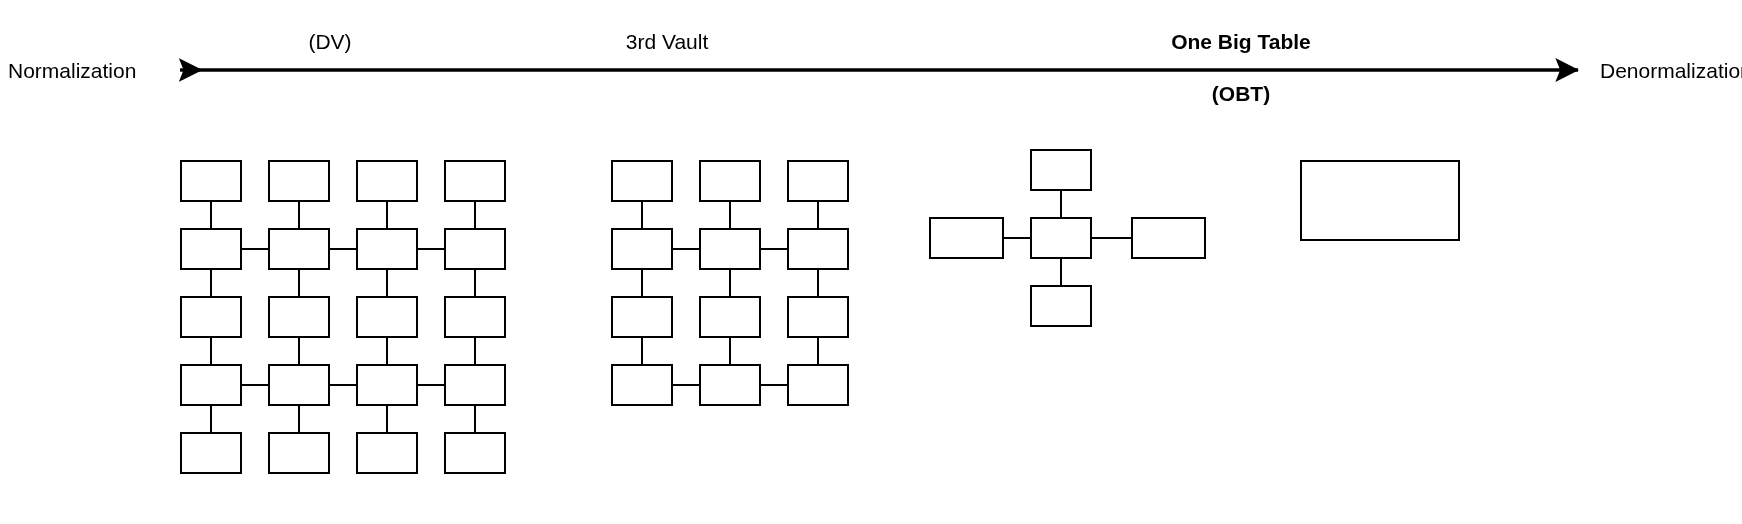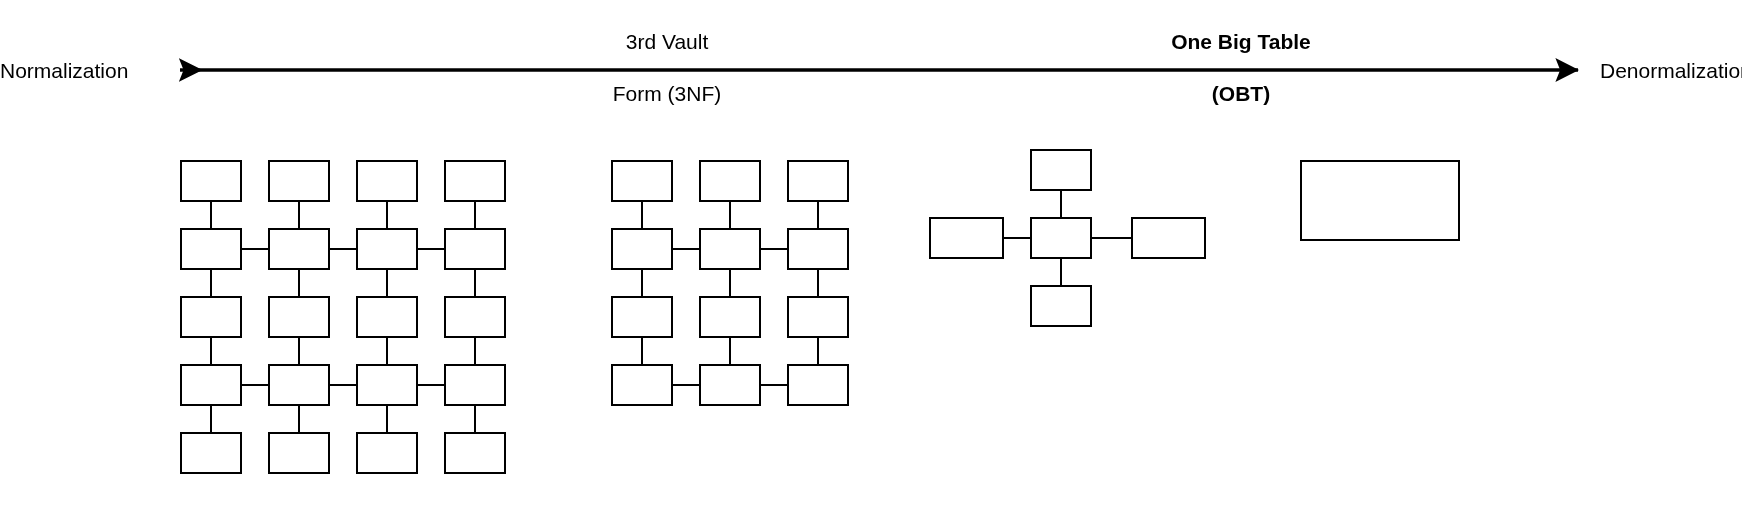--- a/index.html
+++ b/index.html
@@ -20,21 +20,21 @@
   }
 
   
   .axis-label {
     position: absolute;
     font-size: 21px;
     line-height: 25px;
     white-space: nowrap;
     color: #000;
   }
-  #axis-label-left  { left: 0;  top: 58px; }
+  #axis-label-left  { left: 8px;  top: 58px; }
   #axis-label-right { left: 1600px; top: 58px; }
 
   .axis-svg {
     position: absolute;
     left: 0;
     top: 0;
     width: 1742px;
     height: 524px;
     pointer-events: none;
   }
@@ -79,25 +79,25 @@
         <path d="M 0 5 L 10 0 L 8 5 L 10 10 z" fill="#000000"></path>
       </marker>
       <marker id="arrow-right" viewBox="0 0 10 10" refX="9.5" refY="5" markerWidth="7" markerHeight="7" orient="auto">
         <path d="M 0 0 L 10 5 L 0 10 L 2 5 z" fill="#000000"></path>
       </marker>
     </defs>
     <line x1="180" y1="70" x2="1578" y2="70" stroke="#000000" stroke-width="3.4" marker-start="url(#arrow-left)" marker-end="url(#arrow-right)"></line>
   </svg>
 
   <div class="category-heading" style="left:230px; top:3px; width:200px;">
+    <div>(DV)</div>
   </div>
 
   <div class="category-heading" style="left:567px; top:3px; width:200px;">
     <div>3rd Vault</div>
-    <div>Form (3NF)</div>
   </div>
 
   <div class="category-heading" style="left:852px; top:3px; width:200px;">
   </div>
 
   <div class="category-heading" style="left:1141px; top:3px; width:200px;font-weight:bold;">
     <div>One Big Table</div>
     <div>(OBT)</div>
   </div>
 

